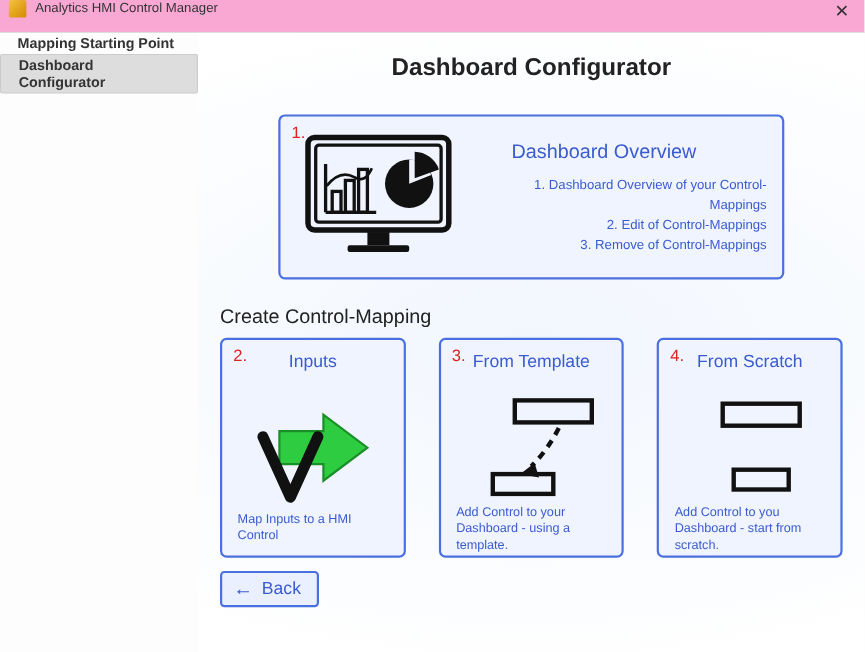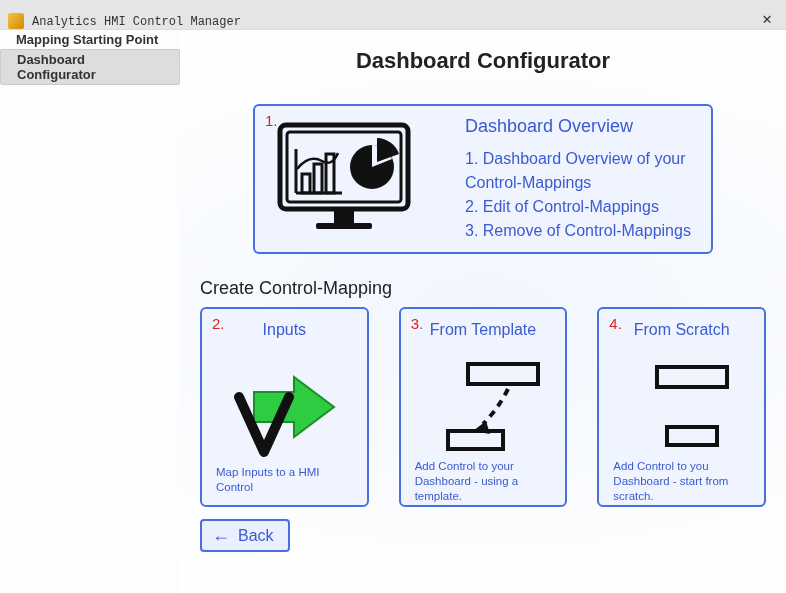--- a/index.html
+++ b/index.html
@@ -8,25 +8,24 @@
     font-family: "Segoe UI", Arial, sans-serif;
     background: #fdfdfd;
     width: 786px;
     height: 593px;
     overflow: hidden;
     position: relative;
   }
   .titlebar {
     height: 30px;
     display: flex;
-    align-items: flex-end;
+    align-items: flex-start;
     padding: 0 8px;
     border-bottom: 1px solid #ddd;
-    background: #e5e5e5;
-    font-family: Liberation Mono, monospace;
+    background: #f9a8d4;
   }
   .titlebar .app-icon {
     width: 16px; height: 16px;
     background: linear-gradient(135deg,#f6c244,#d28a00);
     margin-right: 8px;
     border-radius: 2px;
   }
   .titlebar .title {
     font-size: 12px;
     color: #333;
@@ -105,22 +104,23 @@
     flex: 1;
     color: #3a5bd0;
     margin-left: 26px;
   }
   .overview .text .otitle {
     font-size: 18px;
     font-weight: 400;
     margin-bottom: 10px;
   }
   .overview .text .olist div {
-    font-size: 16px;
+    font-size: 12px;
     line-height: 1.5;
+    text-align: right;
   }
   .section-title {
     text-align: left;
     font-size: 18px;
     color: #222;
     margin: 24px 0 8px 0;
     font-weight: 400;
   }
   .row3 {
     display: flex;

